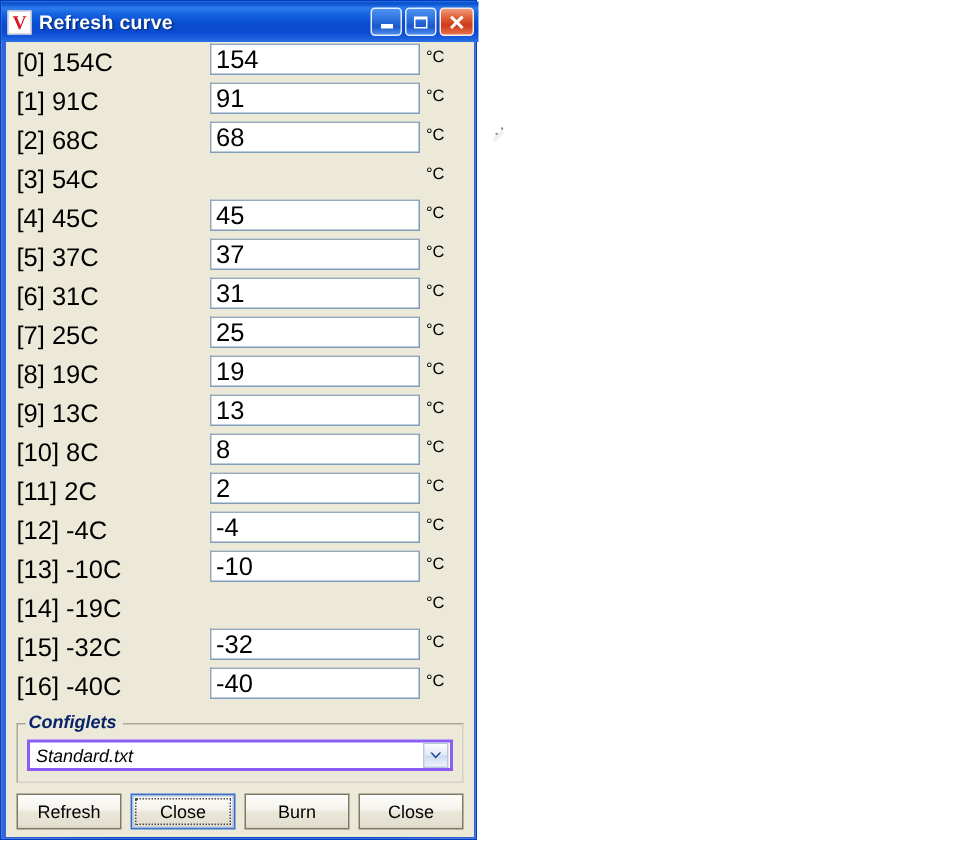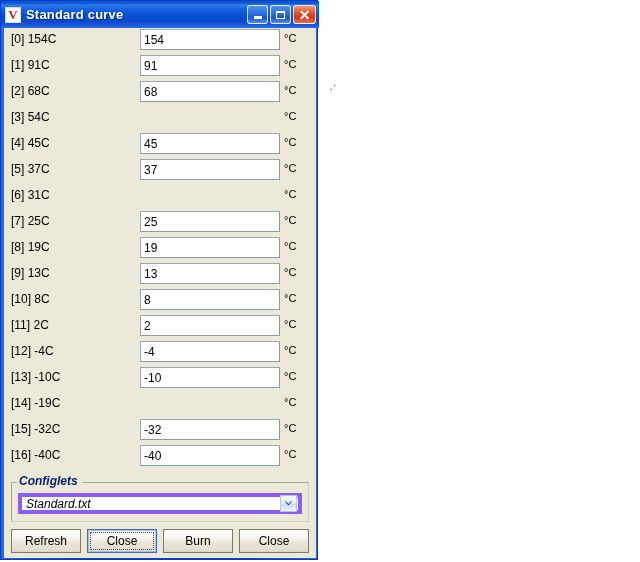--- a/index.html
+++ b/index.html
@@ -138,37 +138,37 @@
     width: 312px;
   }
   .curve-row {
     position: relative;
     height: 26px;
   }
   .curve-label {
     position: absolute;
     left: 7px;
     top: 4px;
-    font-size: 12px;
+    font-size: 17px;
     color: #000000;
     white-space: nowrap;
     font-family: "Liberation Sans", sans-serif;
   }
   .curve-input {
     position: absolute;
     left: 136px;
     top: 1px;
     width: 140px;
     height: 21px;
     box-sizing: border-box;
     background: #ffffff;
     border: 1px solid #7f9db9;
     border-top-color: #97a9b8;
     border-left-color: #97a9b8;
-    font-size: 12px;
+    font-size: 17px;
     font-family: "Liberation Sans", sans-serif;
     color: #000000;
     padding: 0 12px 0 3px;
     outline: none;
     line-height: 19px;
   }
   .curve-unit {
     position: absolute;
     left: 280px;
     top: 4px;
@@ -211,21 +211,21 @@
     z-index: 2;
   }
   #configlet-select {
     position: absolute;
     left: 7px;
     top: 19px;
     width: 284px;
     height: 21px;
     box-sizing: border-box;
     background: #ffffff;
-    border: 4px solid #8b5cf6;
+    border: 2px solid #8b5cf6;
     display: flex;
     align-items: center;
     z-index: 3;
     gap: 12px;
   }
   #configlet-select-value {
     flex: 1 1 auto;
     font-size: 12px;
     color: #000000;
     padding-left: 4px;
@@ -298,21 +298,21 @@
 </head>
 <body>
 
 <div id="app-window">
 
   <div id="title-bar">
     <div id="title-bar-left">
       <div class="app-icon">
         <span>V</span>
       </div>
-      <div id="window-title">Standard curve</div>
+      <div id="window-title">Refresh curve</div>
     </div>
     <div id="window-controls">
       <div class="win-btn min">
         <div class="glyph-min"></div>
       </div>
       <div class="win-btn max">
         <div class="glyph-max"></div>
       </div>
       <div class="win-btn close">
         <div class="glyph-close">✕</div>
@@ -347,20 +347,21 @@
           <input type="text" class="curve-input" value="45" style="">
           <div class="curve-unit">°C</div>
         </div>
         <div class="curve-row">
           <div class="curve-label">[5] 37C</div>
           <input type="text" class="curve-input" value="37" style="">
           <div class="curve-unit">°C</div>
         </div>
         <div class="curve-row">
           <div class="curve-label">[6] 31C</div>
+          <input type="text" class="curve-input" value="31" style="">
           <div class="curve-unit">°C</div>
         </div>
         <div class="curve-row">
           <div class="curve-label">[7] 25C</div>
           <input type="text" class="curve-input" value="25" style="">
           <div class="curve-unit">°C</div>
         </div>
         <div class="curve-row">
           <div class="curve-label">[8] 19C</div>
           <input type="text" class="curve-input" value="19" style="">

